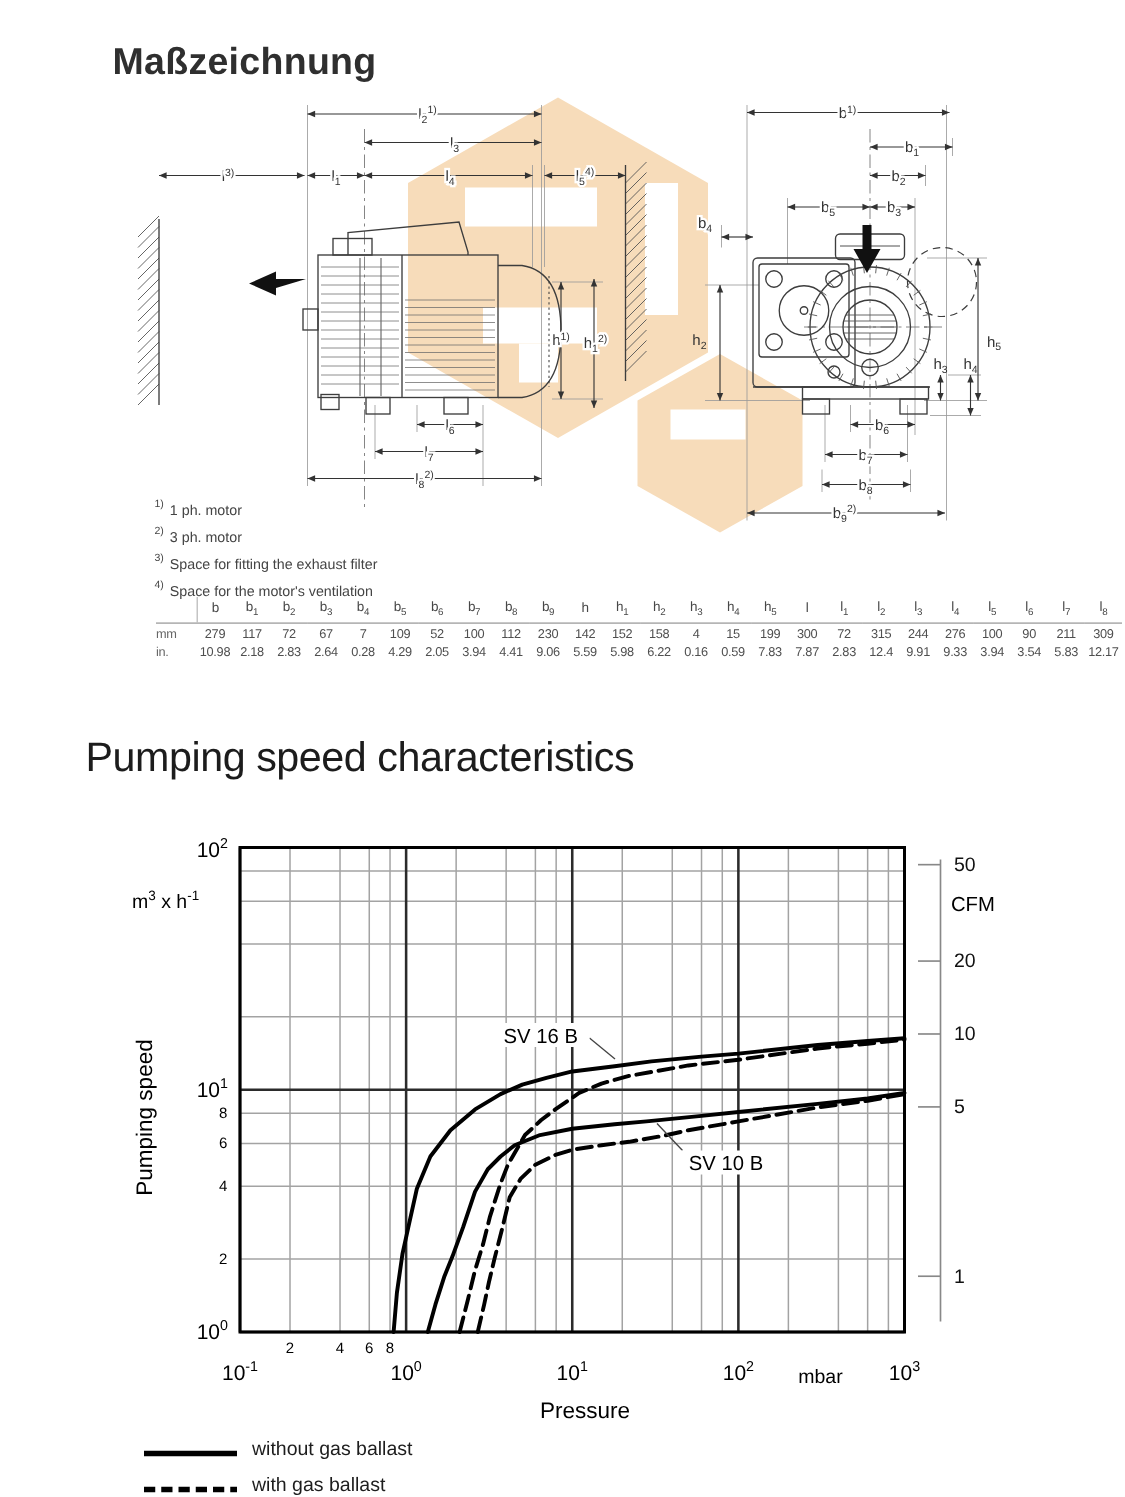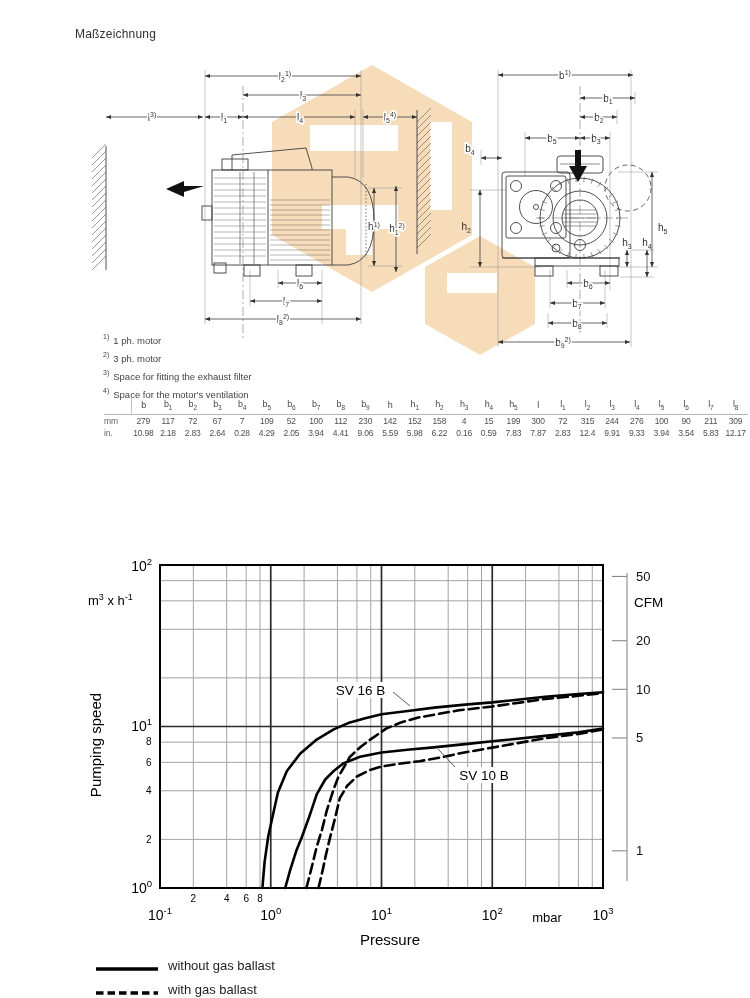--- a/index.html
+++ b/index.html
@@ -1,18 +1,18 @@
 <!DOCTYPE html>
 <html><head>
 <meta charset="utf-8">
 <style>
   html,body{margin:0;padding:0;background:#fff}
   .page{position:relative;width:750px;height:998px;background:#fff;overflow:hidden;
         font-family:"Liberation Sans","DejaVu Sans",sans-serif;color:#222}
-  h1{position:absolute;left:75px;top:27px;margin:0;font-size:12px;font-weight:400;color:#2f2f2f;letter-spacing:.2px}
+  h1{position:absolute;left:75px;top:27px;margin:0;font-size:25px;font-weight:700;color:#2f2f2f;letter-spacing:.2px}
   h2{position:absolute;left:57px;top:489px;margin:0;font-size:27.5px;font-weight:400;color:#1c1c1c;letter-spacing:-.3px}
   svg{position:absolute;left:0}
   #drawing-svg{top:58px}
   #chart-svg{top:540px}
   .footnotes{position:absolute;left:103px;top:331px;font-size:9.5px;color:#444;line-height:14.8px}
   .fn sup{font-size:7px;position:relative;top:-1px;margin-right:4px}
   .tablewrap{position:absolute;left:104px;top:398px;width:644px}
   table{border-collapse:collapse;table-layout:fixed;width:100%}
   th,td{font-weight:400;text-align:center;padding:1px 0;font-size:8.5px;color:#4f4f4f;letter-spacing:-.2px;overflow:hidden;white-space:nowrap}
   thead th{font-size:9px;color:#474747;border-bottom:1px solid #b5b5b5;padding-bottom:3px}
@@ -409,20 +409,21 @@
             <td>9.33</td>
             <td>3.94</td>
             <td>3.54</td>
             <td>5.83</td>
             <td>12.17</td>
           </tr>
         </tbody>
       </table>
     </div>
 
+  <h2>Pumping speed characteristics</h2>
 
   <svg id="chart-svg" width="750" height="458" viewBox="0 0 750 458">
       <g>
         <line x1="193.33907201978593" y1="25" x2="193.33907201978593" y2="348" stroke="#a3a3a3" stroke-width="1"></line>
         <line x1="226.67814403957183" y1="25" x2="226.67814403957183" y2="348" stroke="#a3a3a3" stroke-width="1"></line>
         <line x1="246.18025097998856" y1="25" x2="246.18025097998856" y2="348" stroke="#a3a3a3" stroke-width="1"></line>
         <line x1="260.0172160593578" y1="25" x2="260.0172160593578" y2="348" stroke="#a3a3a3" stroke-width="1"></line>
         <line x1="304.08907201978593" y1="25" x2="304.08907201978593" y2="348" stroke="#a3a3a3" stroke-width="1"></line>
         <line x1="337.42814403957186" y1="25" x2="337.42814403957186" y2="348" stroke="#a3a3a3" stroke-width="1"></line>
         <line x1="356.9302509799885" y1="25" x2="356.9302509799885" y2="348" stroke="#a3a3a3" stroke-width="1"></line>

